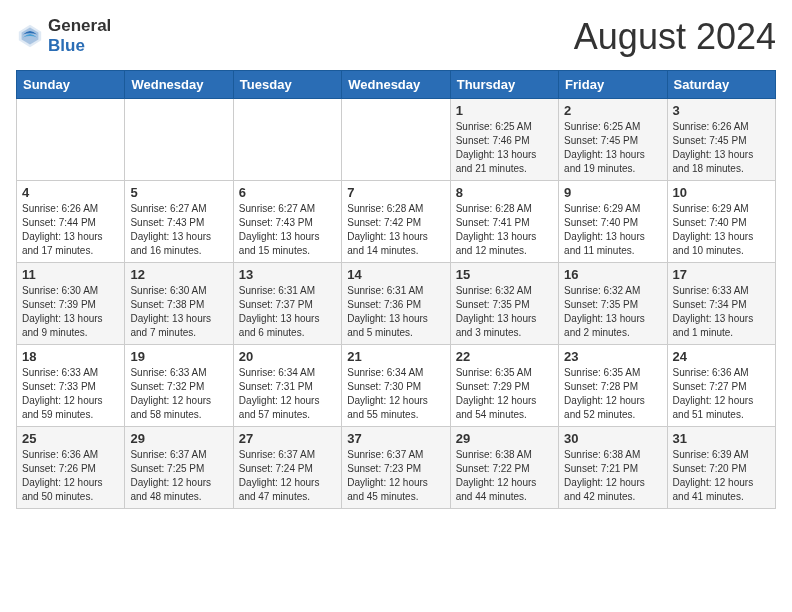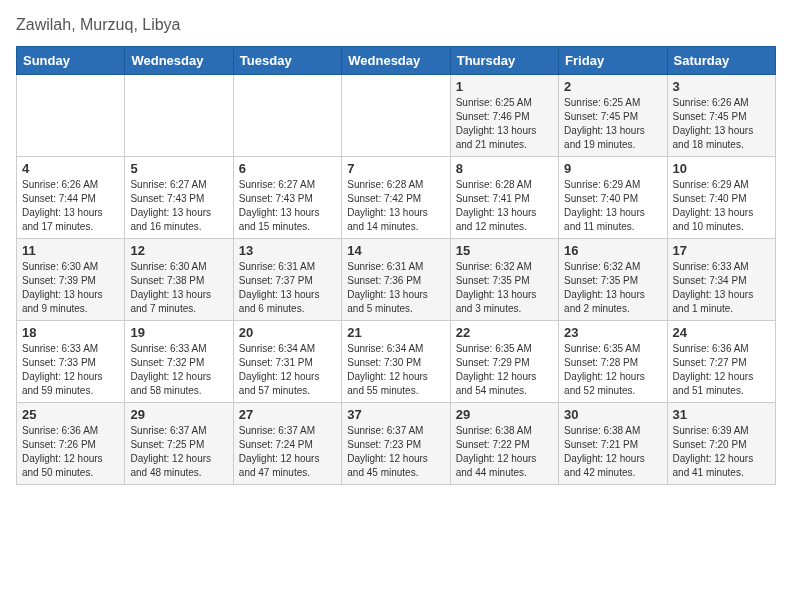--- a/index.html
+++ b/index.html
@@ -84,22 +84,35 @@
       line-height: 1.4;
     }
     .empty-cell {
       background: #fff !important;
     }
   </style>
 </head>
 <body>
 
 <div class="header">
+  <div class="logo">
+    <svg class="logo-icon" viewBox="0 0 40 40">
+      <rect x="0" y="0" width="40" height="40" fill="none"></rect>
+      <polygon points="20,4 36,14 36,26 20,36 4,26 4,14" fill="#2a6db5" opacity="0.15"></polygon>
+      <polygon points="20,8 32,15 32,25 20,32 8,25 8,15" fill="#2a6db5" opacity="0.3"></polygon>
+      <path d="M10,18 Q20,8 30,18 Q20,14 10,18Z" fill="#2a6db5"></path>
+      <path d="M10,22 Q20,12 30,22 Q20,18 10,22Z" fill="#4a9fd5"></path>
+    </svg>
+    <div class="logo-text">
+      <span style="font-size:17px;font-weight:bold;color:#333;line-height:1.15;">General</span>
+      <span style="font-size:17px;font-weight:bold;color:#2a6db5;line-height:1.15;">Blue</span>
+    </div>
+  </div>
   <div class="title-area">
-    <div class="location">Zawilah, Murzuq, Libya</div>
+    <div class="month-year">August 2024</div>
   </div>
 </div>
 
 <table>
   <thead>
     <tr>
       <th><span>Sunday</span></th>
       <th><span>Wednesday</span></th>
       <th><span>Tuesday</span></th>
       <th><span>Wednesday</span></th>

